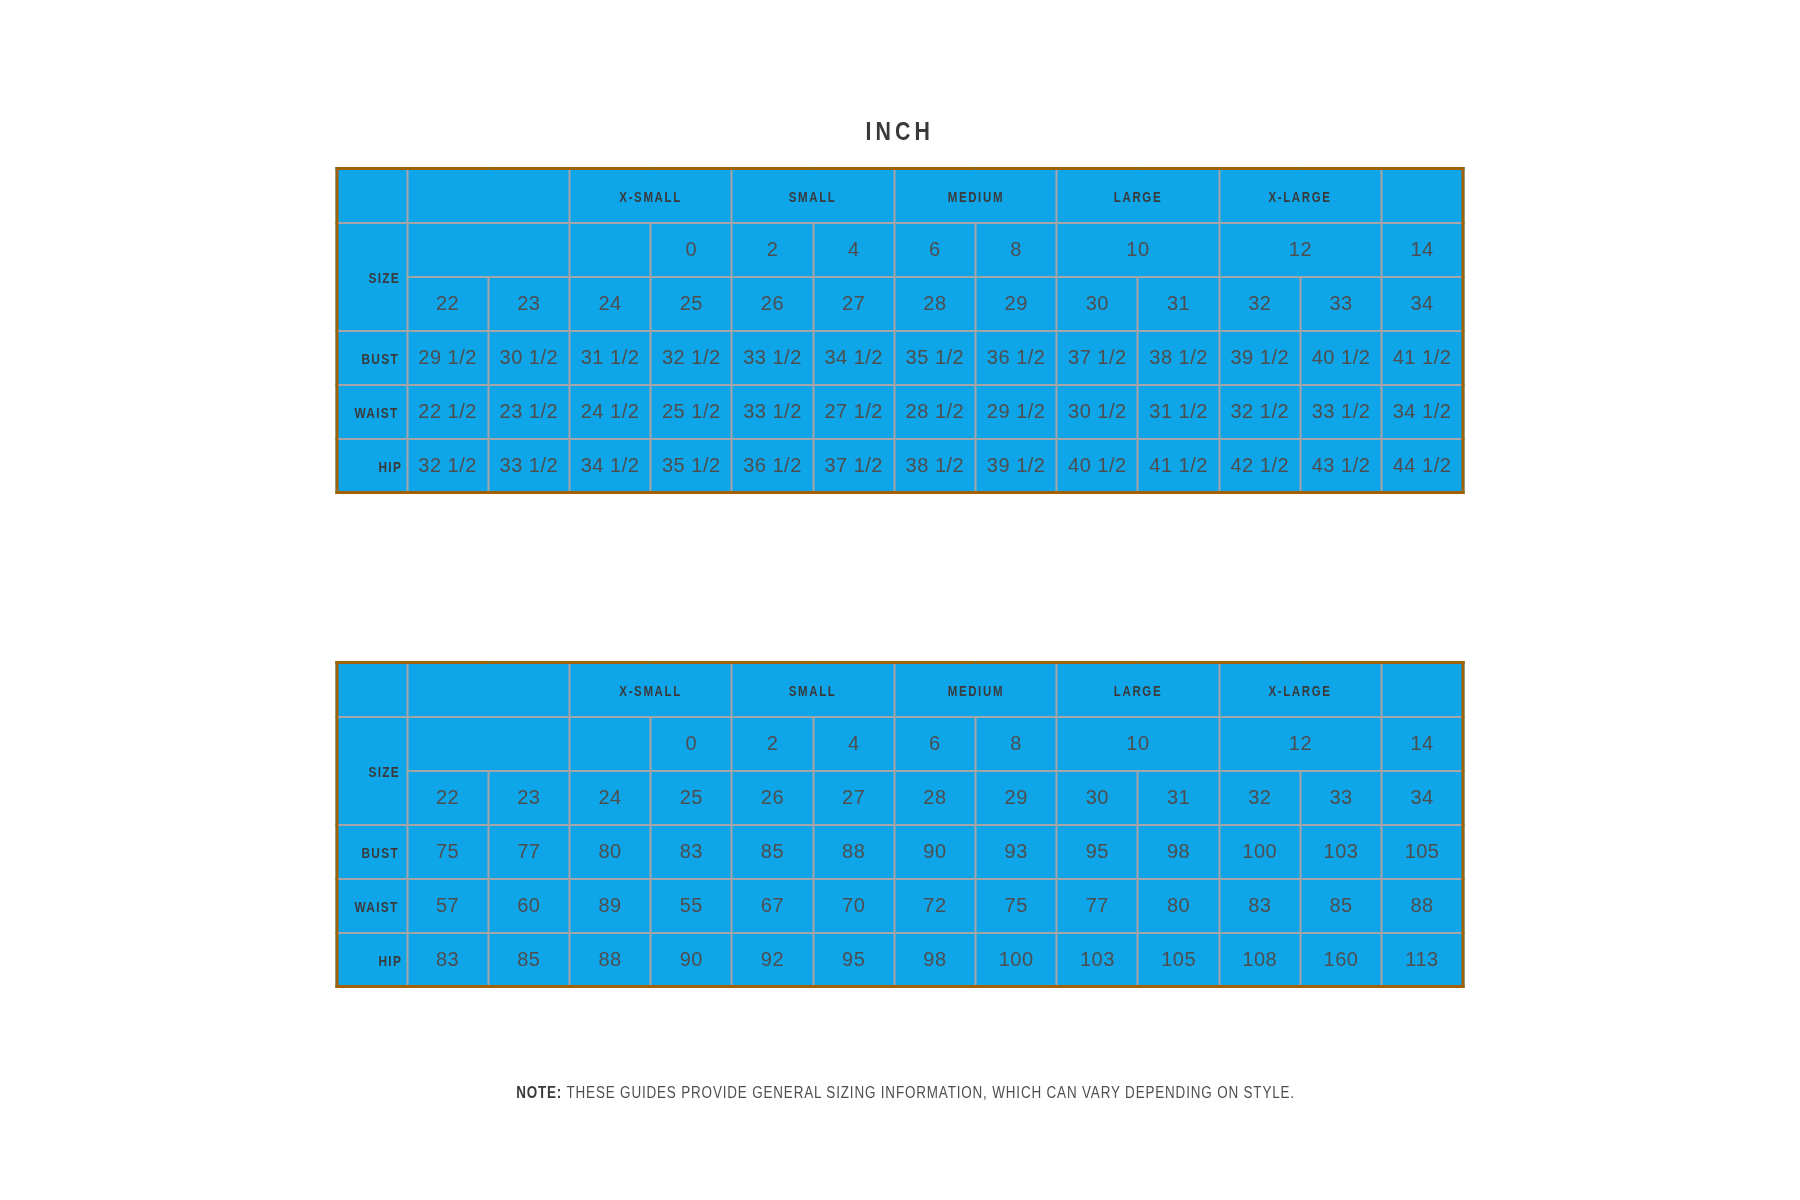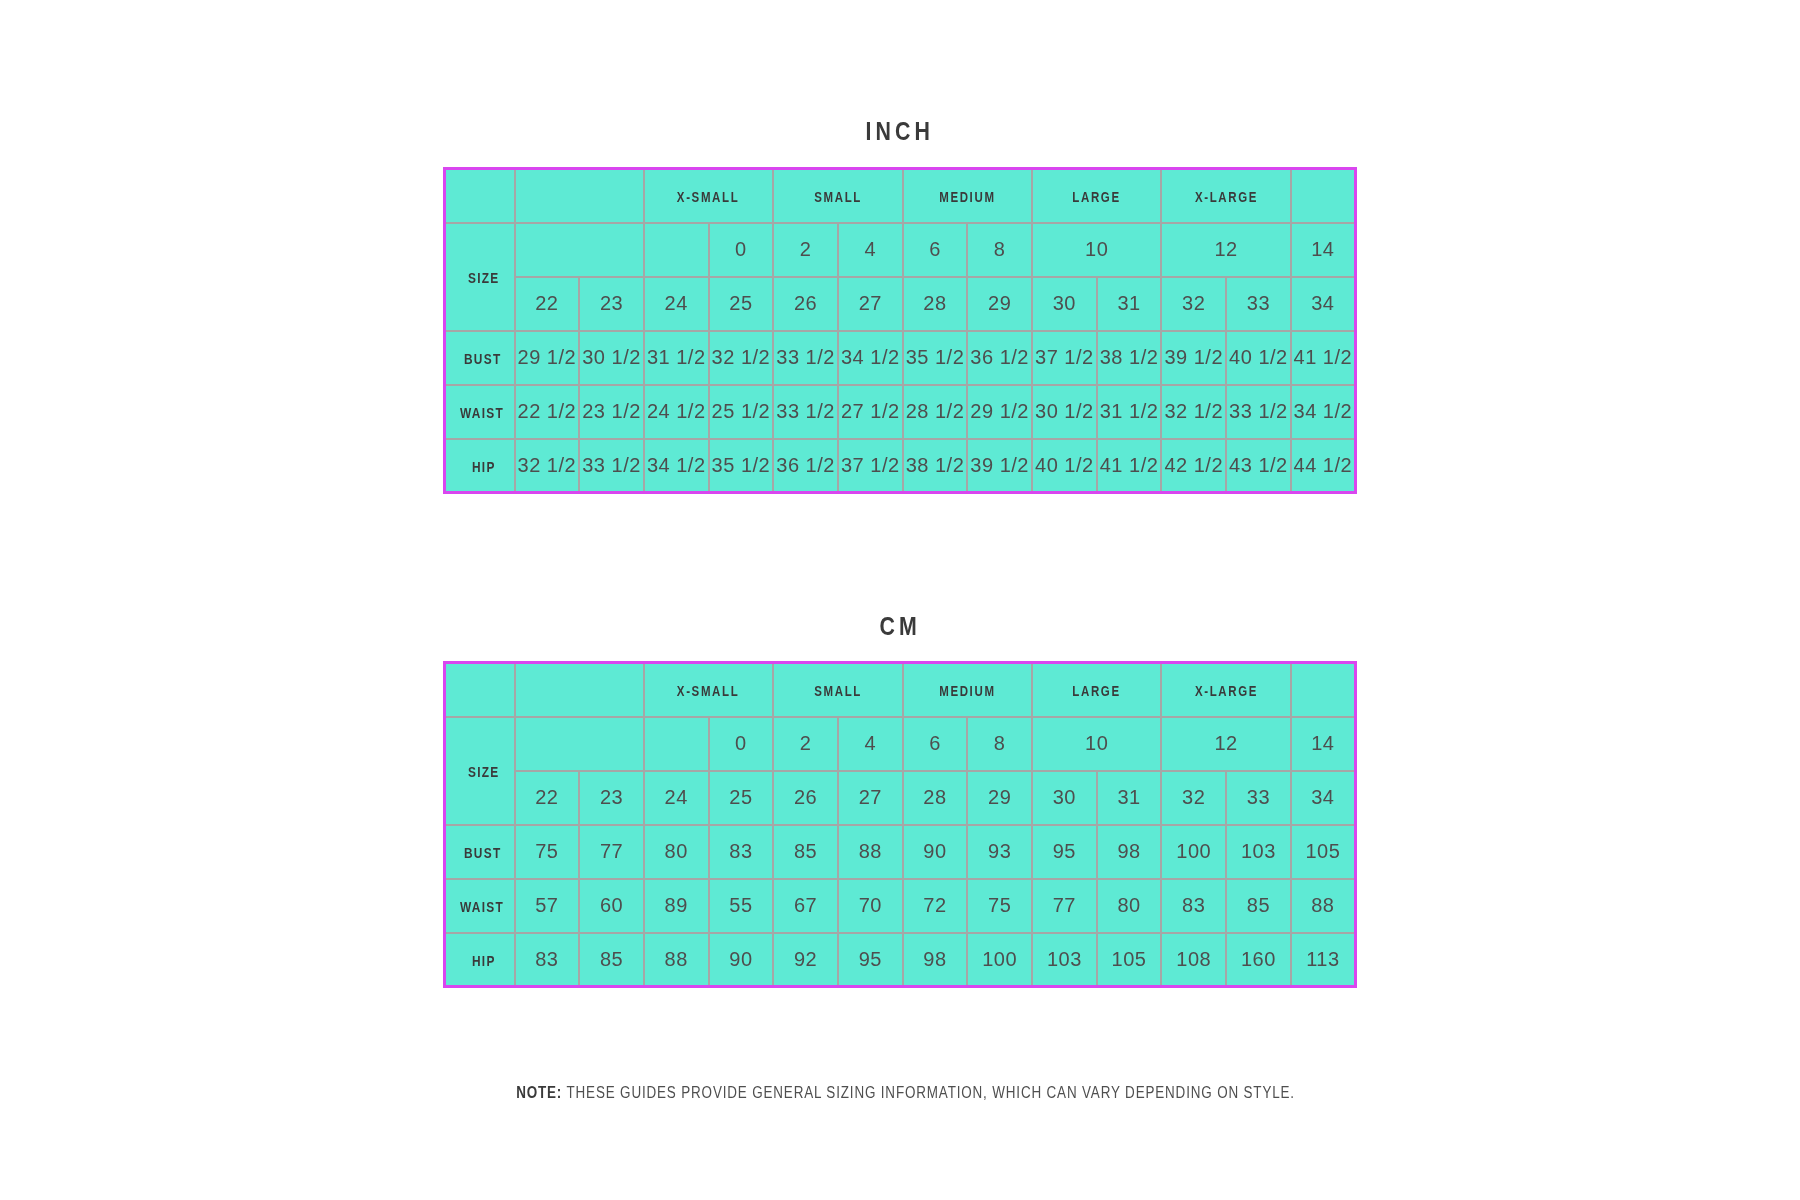--- a/index.html
+++ b/index.html
@@ -26,37 +26,37 @@
 
   
   .table-slot { position: absolute; left: 50%; transform: translateX(-50%); }
   #inch-slot { top: 167px; }
   #cm-slot   { top: 661px; }
 
   
   table.size-table {
     border-collapse: collapse;
     table-layout: fixed;
-    width: 914px;
-    background: #5eead4;
-    border: 3px solid #d946ef;
+    width: 1129px;
+    background: #0ea5e9;
+    border: 3px solid #a16207;
   }
   .size-table col.col-label { width: 70px; }
   .size-table td {
     border: 2px solid #a6a6a6;
     height: 54px;
     padding: 0;
     text-align: center;
     vertical-align: middle;
     font-size: 20px;
     letter-spacing: 0.5px;
     color: #4e4e4e;
     overflow: hidden;
   }
-  .size-table td.lbl { text-align: center; padding-left: 13px; }
+  .size-table td.lbl { text-align: right; padding-left: 13px; }
   .size-table td.lbl .cond,
   .size-table td.grp .cond {
     font-size: 14px; font-weight: 700; letter-spacing: 1.5px; color: #3a3a3a;
   }
   .size-table td.lbl .cond { transform: scaleX(0.85); transform-origin: left center; }
   .size-table td.grp .cond { letter-spacing: 2px; }
 
   
   .note-wrap {
     position: absolute; top: 1082px; left: 6px; width: 100%;
@@ -178,23 +178,20 @@
             <td class="num">40 1/2</td>
             <td class="num">41 1/2</td>
             <td class="num">42 1/2</td>
             <td class="num">43 1/2</td>
             <td class="num">44 1/2</td>
           </tr>
         </tbody>
       </table>
     </div>
 
-  <div class="table-title" id="cm-title">
-    <span class="cond">CM</span>
-  </div>
 
   <div class="table-slot" id="cm-slot">
       <table class="size-table">
         <colgroup>
           <col class="col-label">
           <col>
           <col>
           <col>
           <col>
           <col>

